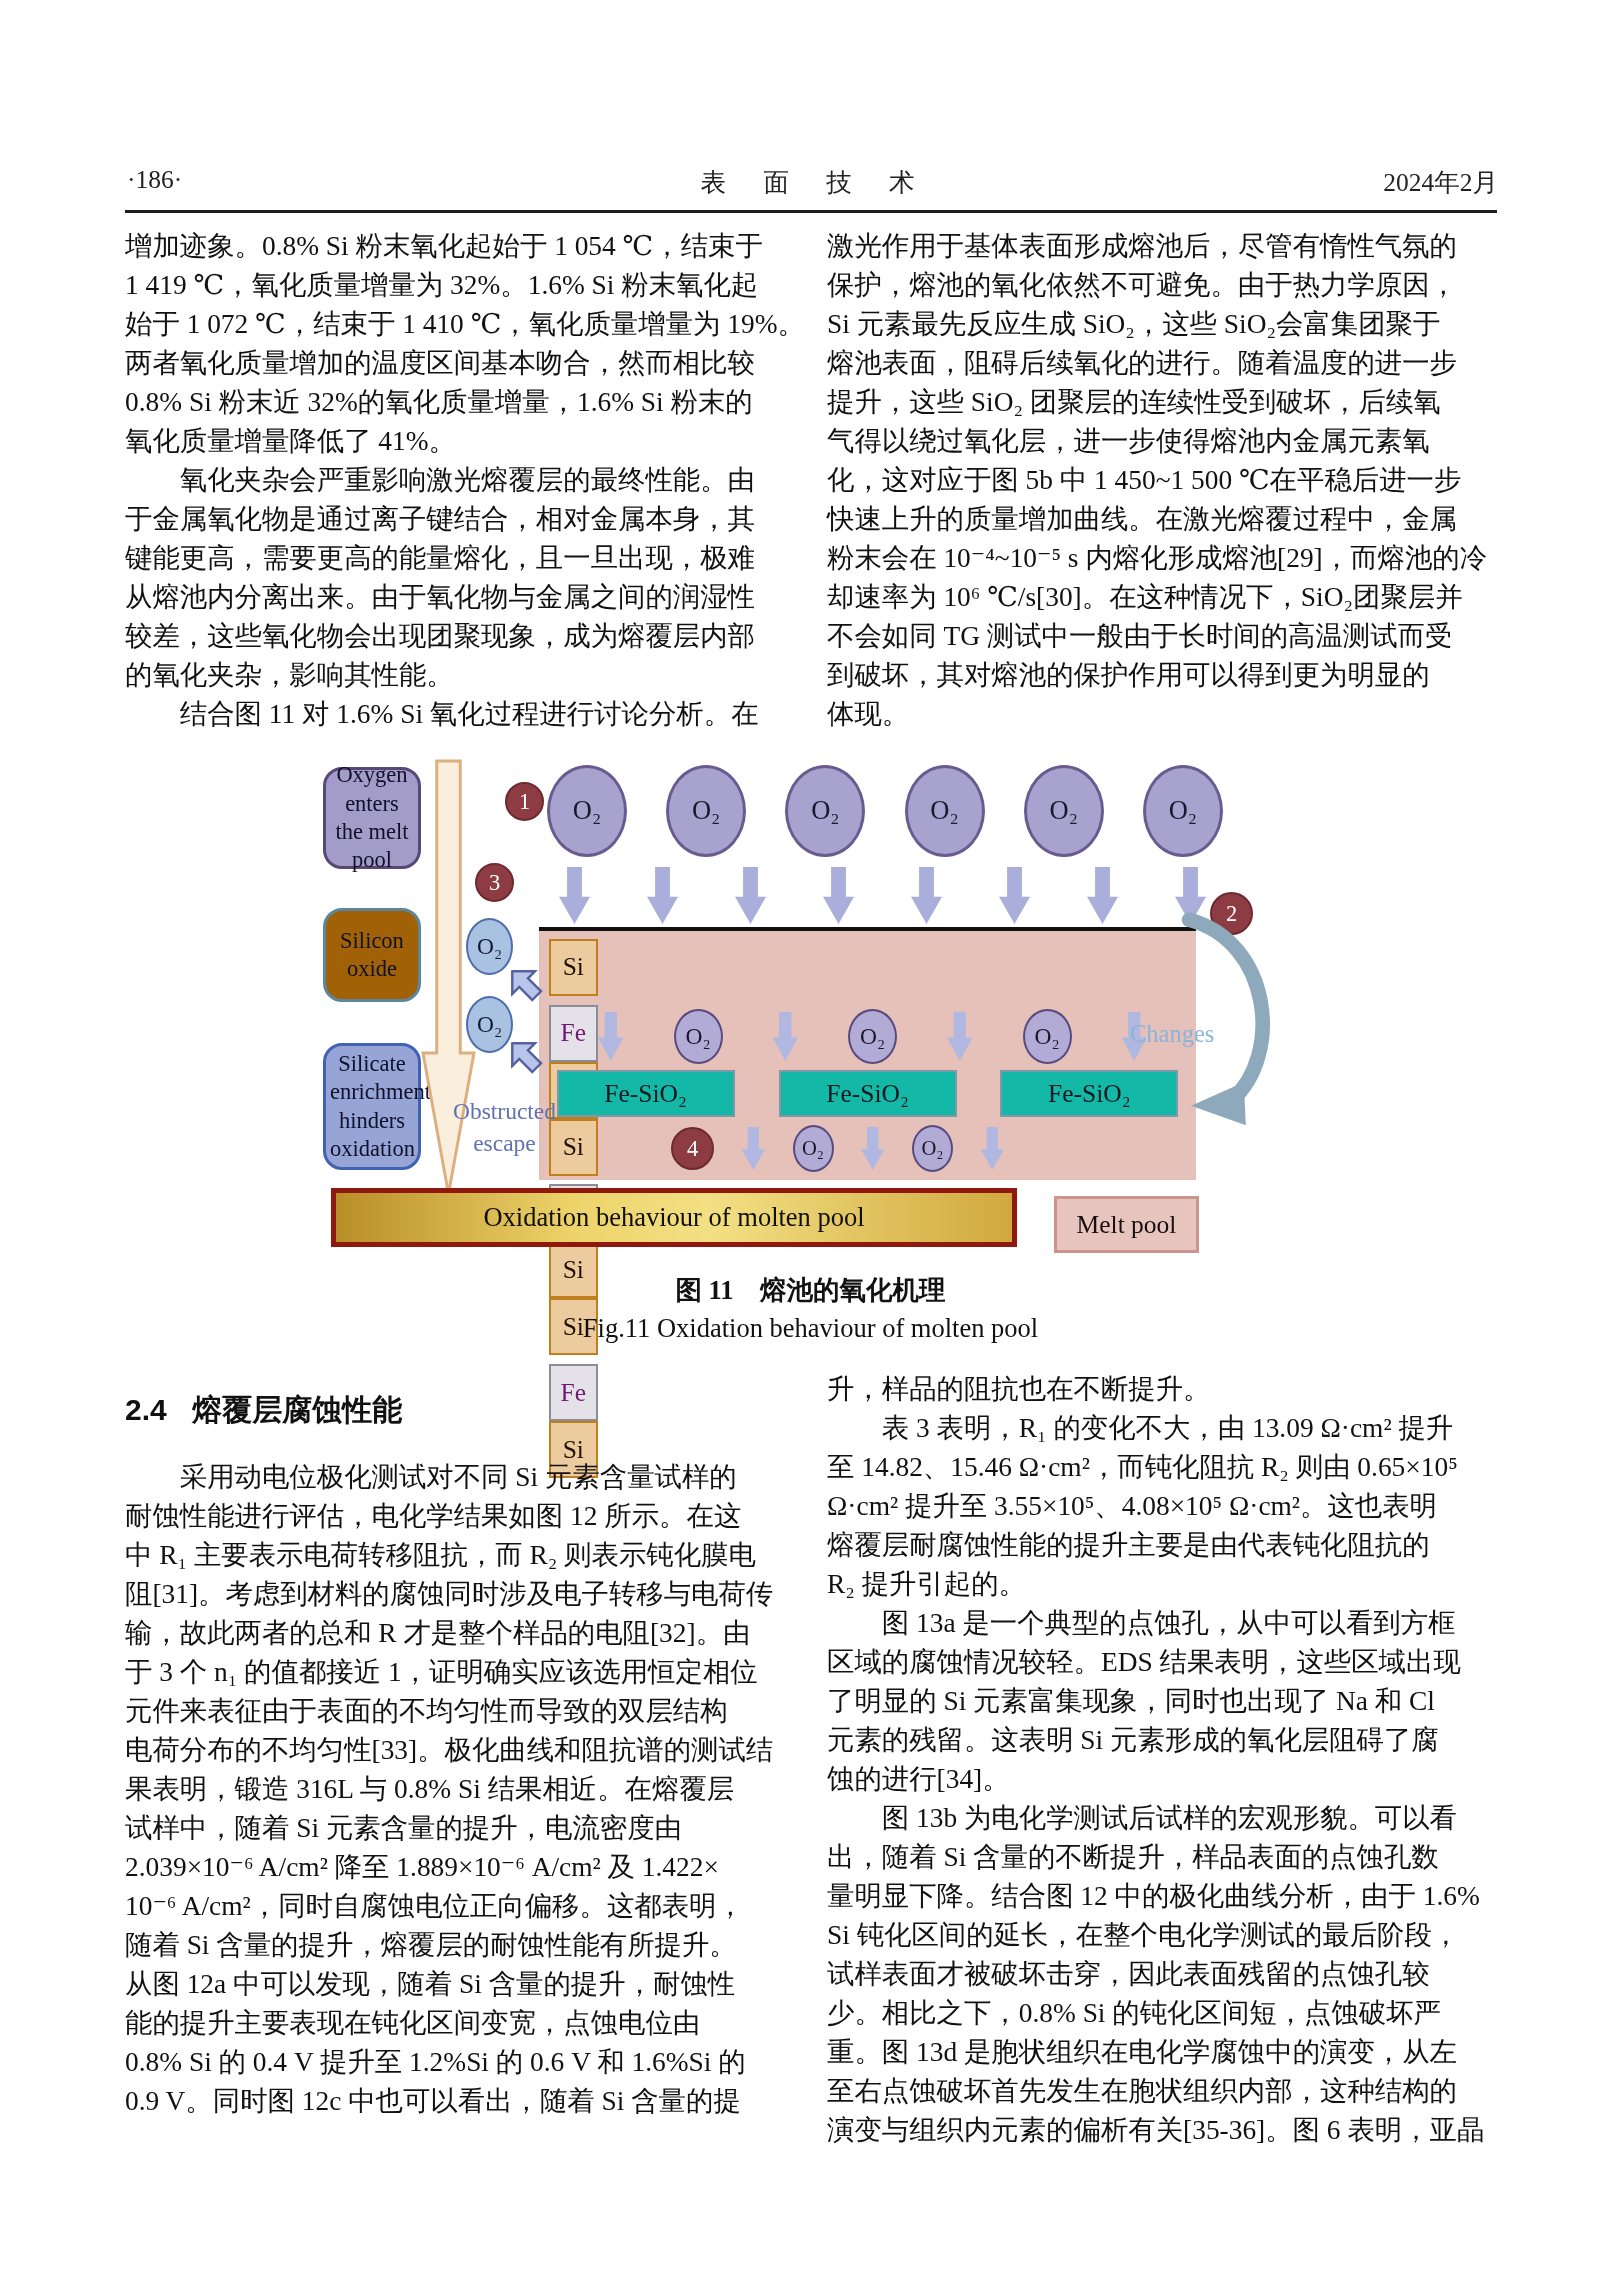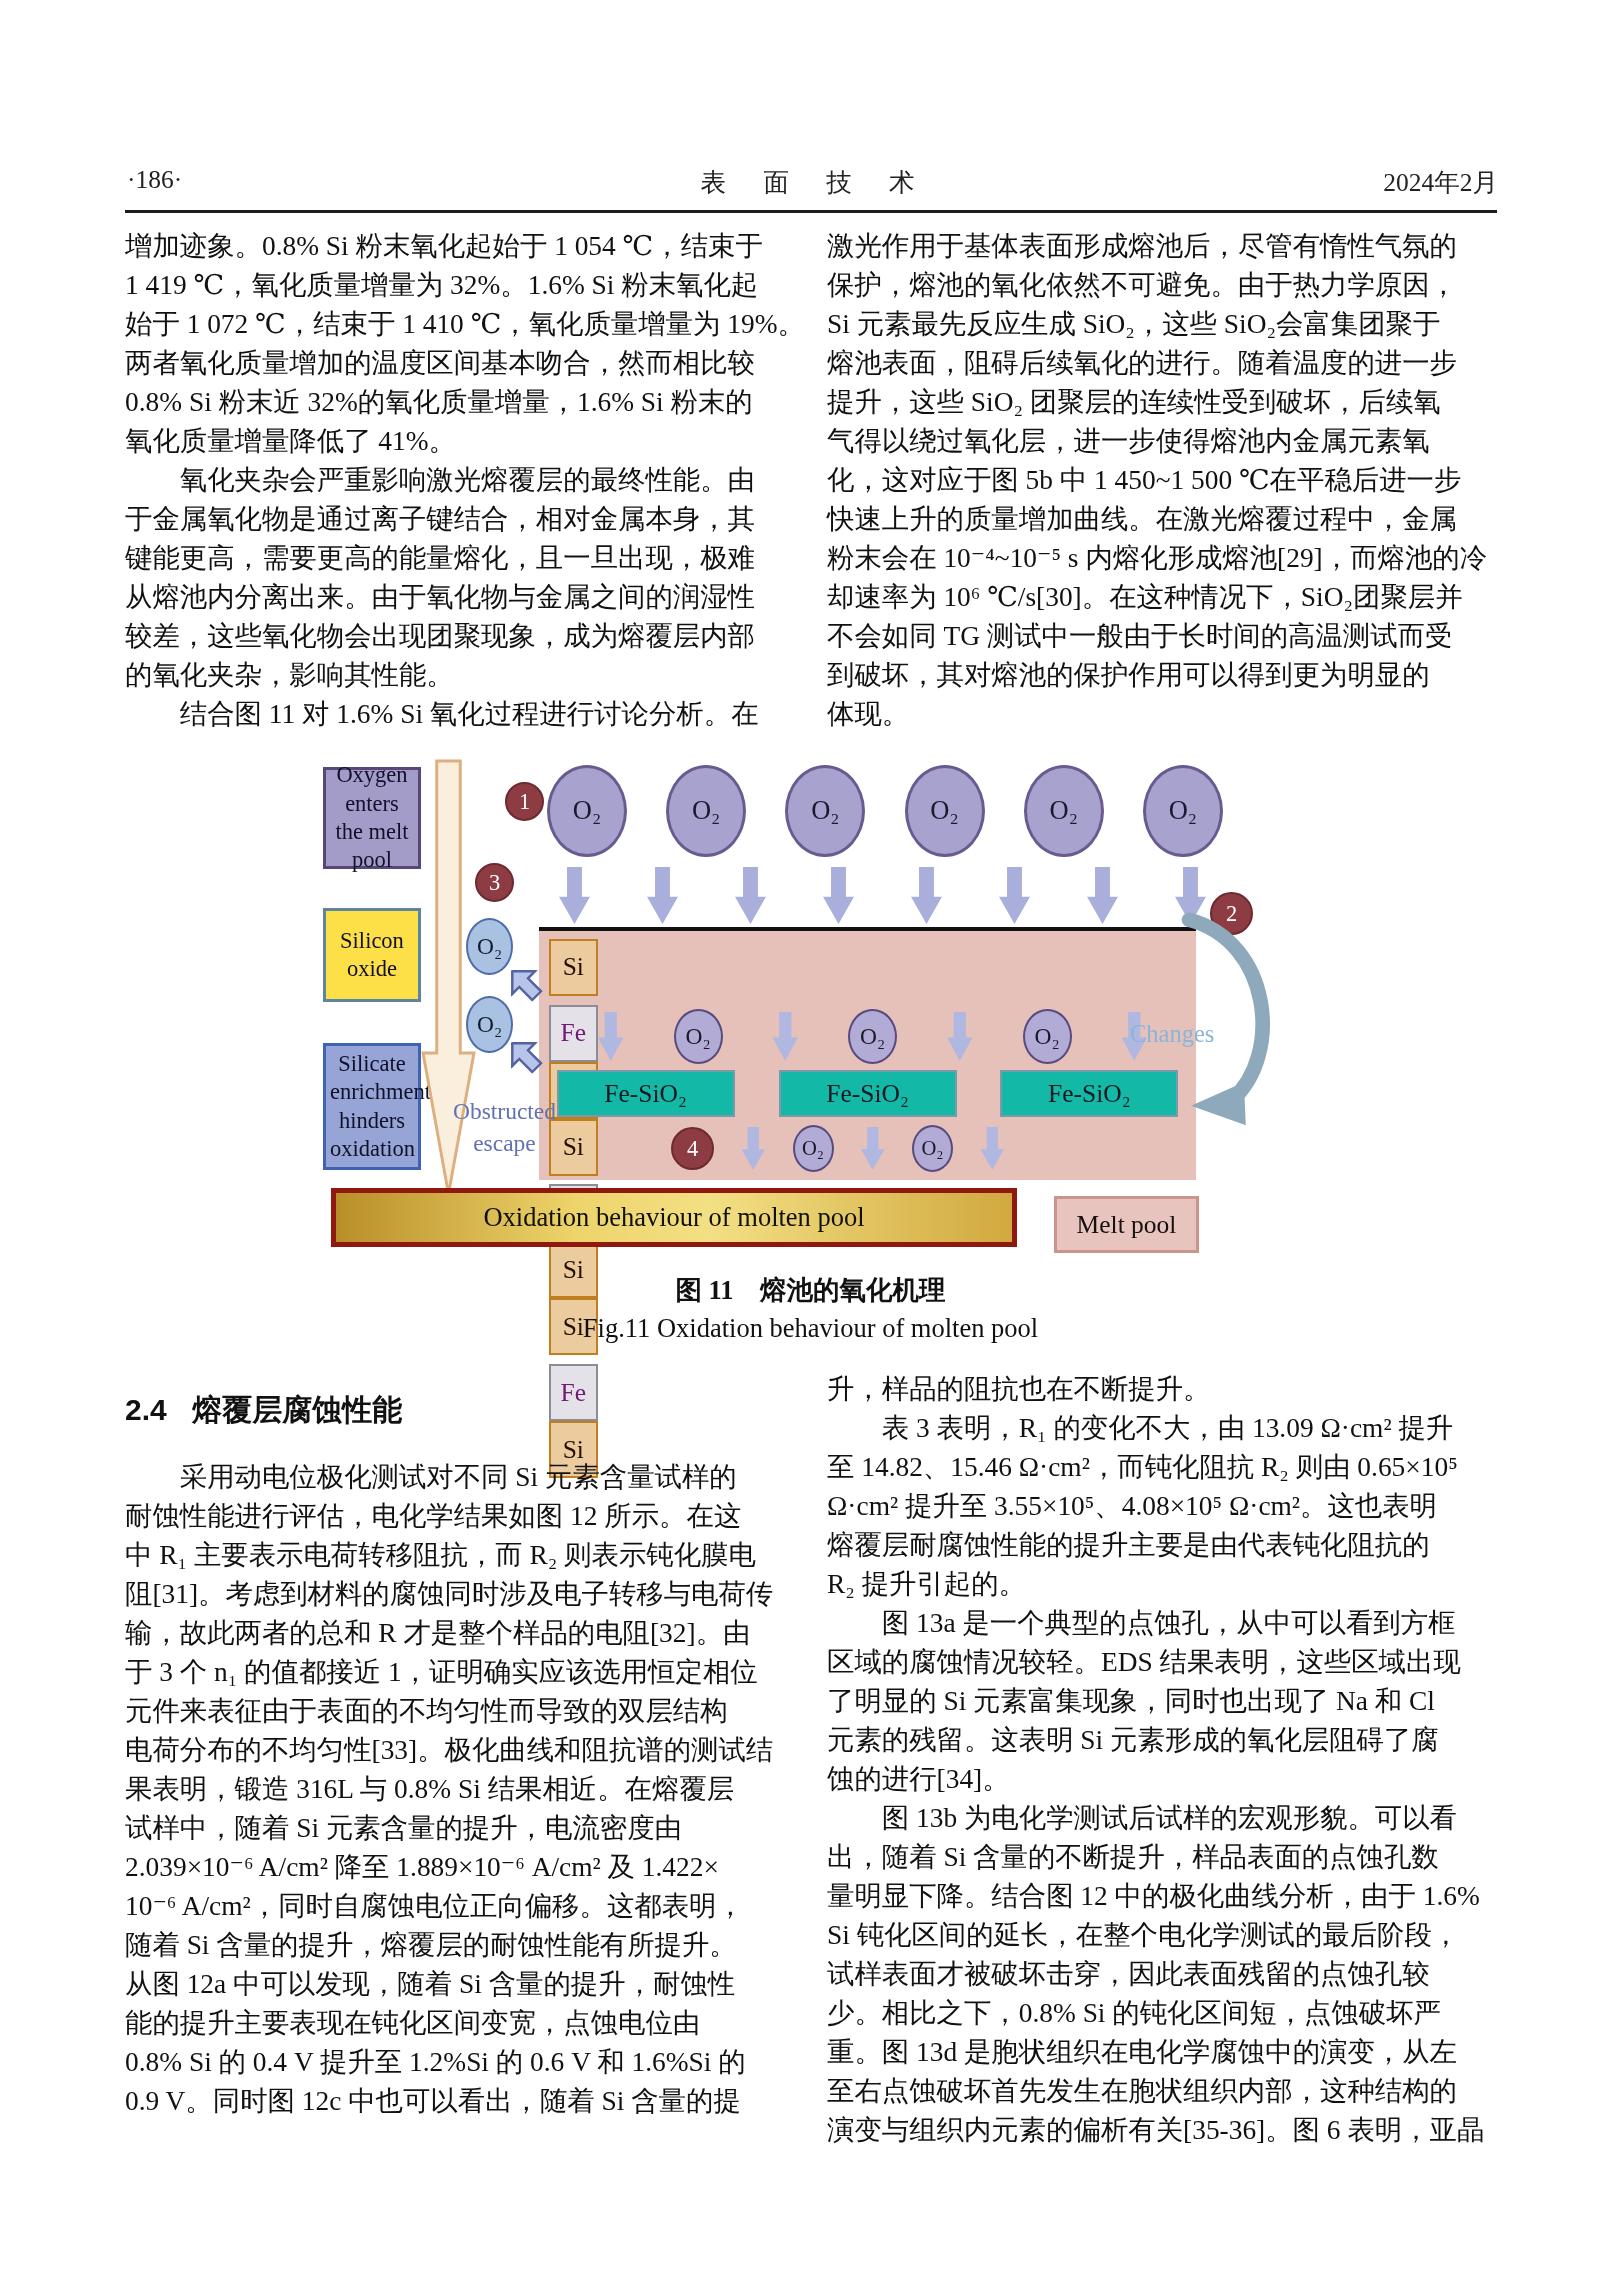--- a/index.html
+++ b/index.html
@@ -21,23 +21,23 @@
   .col-rb{left:827px;top:1370px;}
   .tline{height:39px;line-height:39px;font-size:27.4px;white-space:nowrap;}
 
   .sec{position:absolute;left:125px;top:1390px;font-family:"Liberation Sans","DejaVu Sans",sans-serif;
        font-weight:bold;font-size:30px;color:#111;}
   .sec .sec-num{margin-right:25.5px;}
 
   
   .fig{position:absolute;left:294px;top:753px;width:1000px;height:510px;}
   .sidebox{position:absolute;left:29px;width:98px;display:flex;flex-direction:column;justify-content:center;
-           text-align:center;font-size:22.5px;line-height:1.25;color:#10102a;padding:3.9px;box-sizing:border-box;}
+           text-align:center;font-size:22.5px;line-height:1.25;color:#10102a;padding:3.9px;box-sizing:border-box;border-radius:19px;}
   .b1{top:13.7px;height:102px;background:#a49cc8;border:3.9px solid #584878;}
-  .b2{top:155px;height:94px;background:#fde047;border:3.9px solid #5e859e;}
+  .b2{top:155px;height:94px;background:#a16207;border:3.9px solid #5e859e;}
   .b3{top:290px;height:127px;background:#96a5d5;border:3.9px solid #3f62b4;}
 
   .tanarrow{position:absolute;left:127px;top:5.9px;}
 
   .badge{position:absolute;width:39px;height:39px;border-radius:50%;background:#8d3c43;border:2.9px solid #6d2a30;
          color:#fff;font-size:22.5px;display:flex;align-items:center;justify-content:center;box-sizing:border-box;}
   .s1{left:211px;top:29px;}
   .s2{left:916px;top:139px;width:43px;height:43px;}
   .s3{left:181px;top:110px;}
   .s4{position:static;width:43px;height:43px;}

